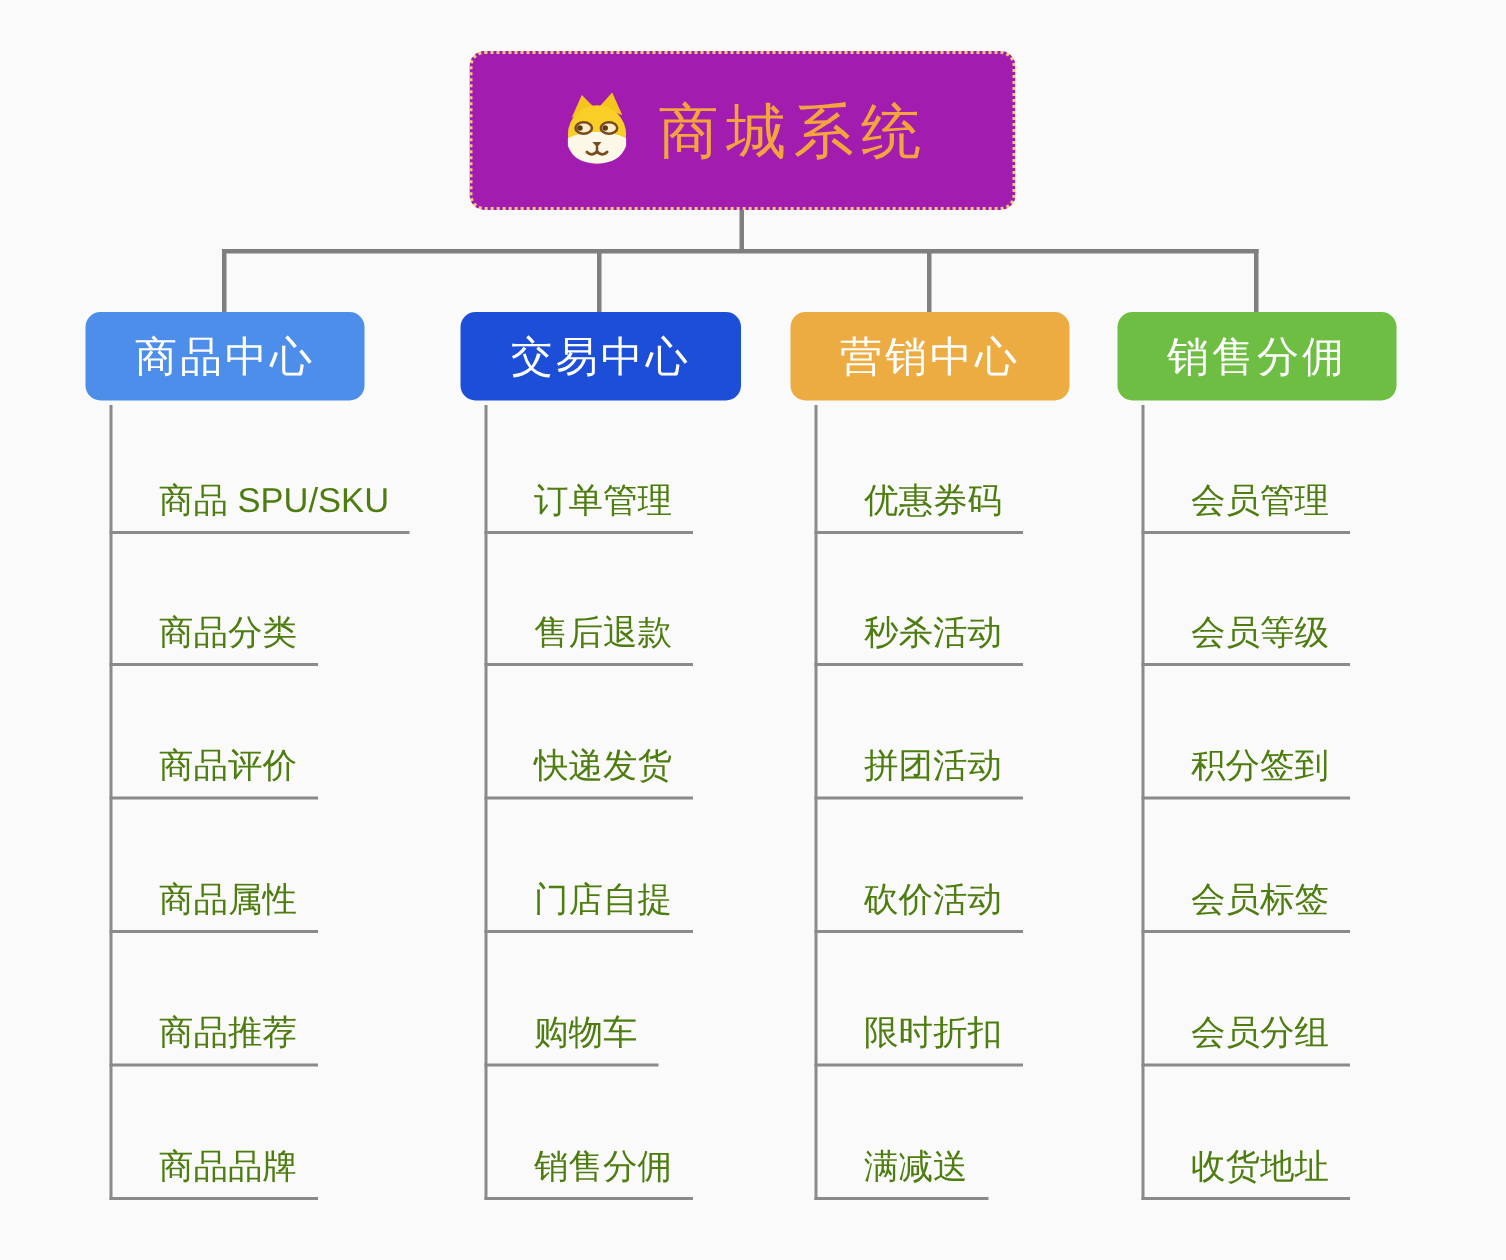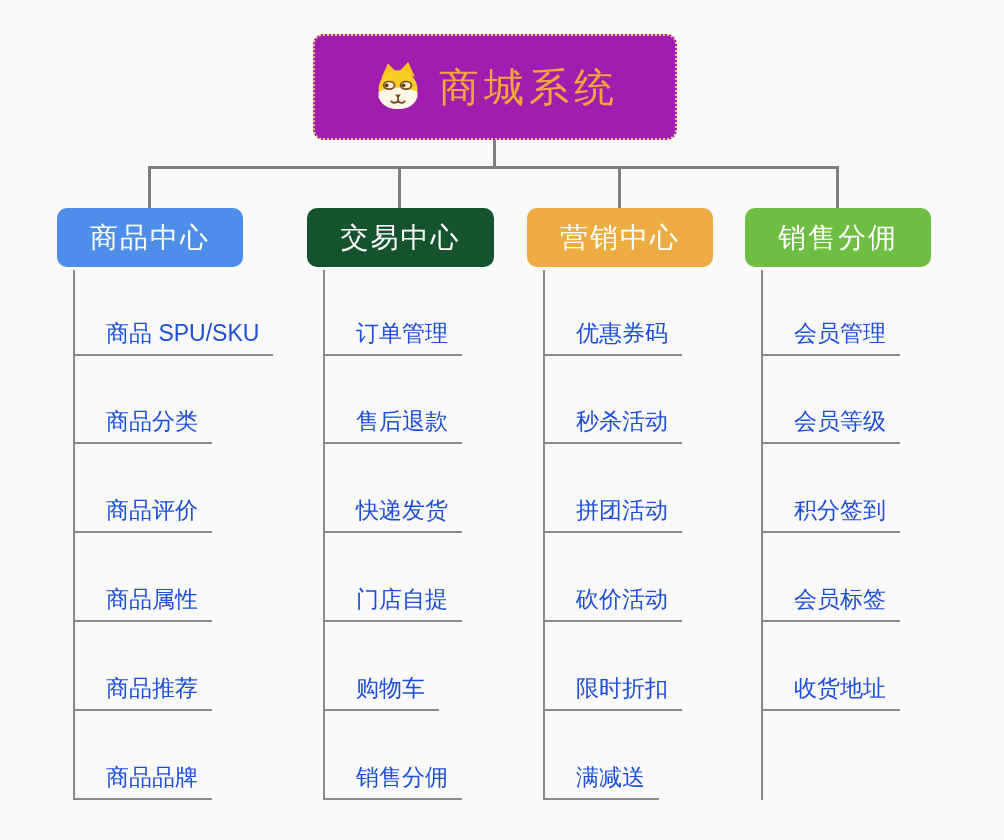--- a/index.html
+++ b/index.html
@@ -39,21 +39,21 @@
     display:flex;align-items:center;justify-content:center;
     color:#ffffff;font-size:28px;letter-spacing:2px;cursor:default;
   }
   .branch-spine{
     position:absolute;left:16px;top:62px;width:2px;height:530px;
     background:#8a8a8a;
   }
   .branch-items{position:absolute;left:0;top:0;width:100%;height:100%;}
   .node-item{
     position:absolute;left:16px;white-space:nowrap;
-    font-size:23px;color:#1d4ed8;line-height:30px;
+    font-size:23px;color:#4d7c0f;line-height:30px;
     padding:0 14px 6px 33px;
     border-bottom:2px solid #8a8a8a;
   }
   .node-item:nth-child(1){top:110px;}
   .node-item:nth-child(2){top:198px;}
   .node-item:nth-child(3){top:287px;}
   .node-item:nth-child(4){top:376px;}
   .node-item:nth-child(5){top:465px;}
   .node-item:nth-child(6){top:554px;}
 </style>
@@ -91,21 +91,21 @@
     <div class="node-item">商品 SPU/SKU</div>
     <div class="node-item">商品分类</div>
     <div class="node-item">商品评价</div>
     <div class="node-item">商品属性</div>
     <div class="node-item">商品推荐</div>
     <div class="node-item">商品品牌</div>
   </div>
 </div>
 
 <div class="branch c1">
-  <div class="branch-header" style="background-color: #14532d;">交易中心</div>
+  <div class="branch-header" style="background-color: #1d4ed8;">交易中心</div>
   <div class="branch-spine"></div>
   <div class="branch-items">
     <div class="node-item">订单管理</div>
     <div class="node-item">售后退款</div>
     <div class="node-item">快递发货</div>
     <div class="node-item">门店自提</div>
     <div class="node-item">购物车</div>
     <div class="node-item">销售分佣</div>
   </div>
 </div>
@@ -124,15 +124,16 @@
 </div>
 
 <div class="branch c3">
   <div class="branch-header" style="background-color: rgb(111, 190, 68);">销售分佣</div>
   <div class="branch-spine"></div>
   <div class="branch-items">
     <div class="node-item">会员管理</div>
     <div class="node-item">会员等级</div>
     <div class="node-item">积分签到</div>
     <div class="node-item">会员标签</div>
+    <div class="node-item">会员分组</div>
     <div class="node-item">收货地址</div>
   </div>
 </div>
 
 </body></html>

